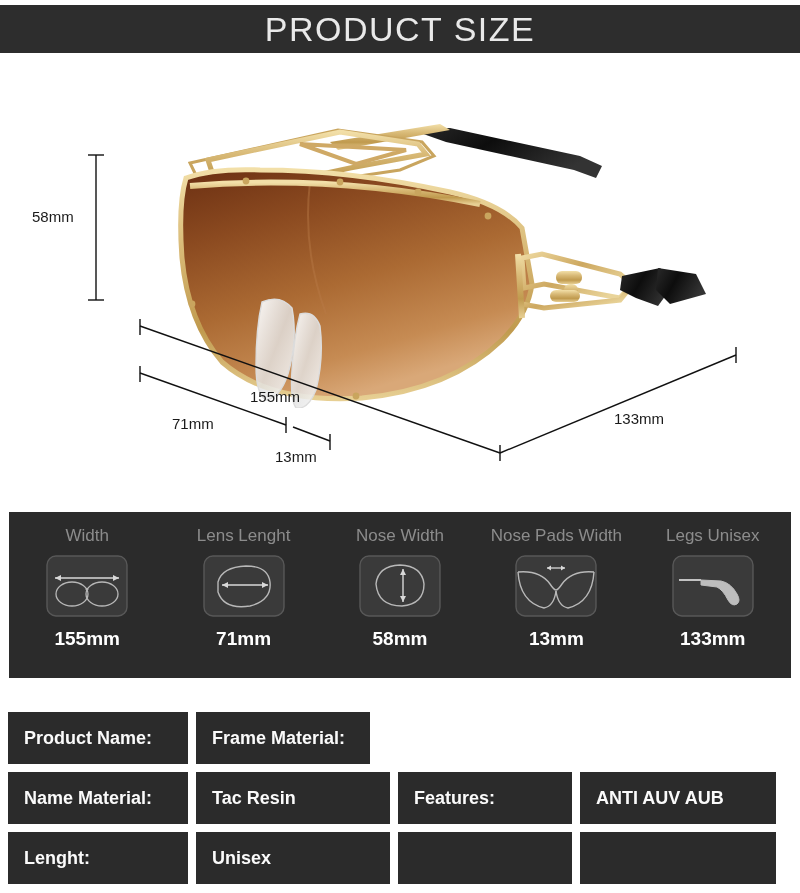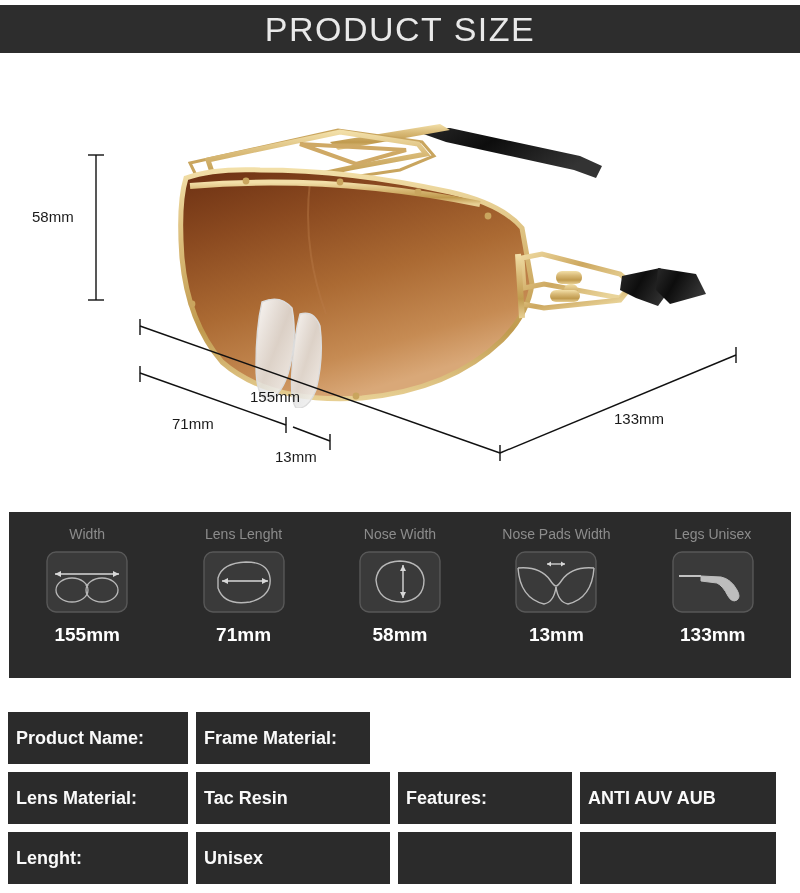--- a/index.html
+++ b/index.html
@@ -24,29 +24,29 @@
   #lbl-155{left:250px;top:335px;}
   #lbl-71{left:172px;top:362px;}
   #lbl-13{left:275px;top:395px;}
   #lbl-133{left:614px;top:357px;}
 
   
   .measure-panel{position:absolute;left:9px;top:512px;width:782px;height:166px;
     background:#2b2b2b;display:flex;align-items:flex-start;justify-content:space-around;
     padding-top:14px;box-sizing:border-box;}
   .measure-item{width:140px;display:flex;flex-direction:column;align-items:center;}
-  .measure-label{color:#8c8c8c;font-size:14px;margin-bottom:7px;white-space:nowrap;}
+  .measure-label{color:#8c8c8c;font-size:17px;margin-bottom:7px;white-space:nowrap;}
   .measure-icon{width:86px;height:66px;display:flex;align-items:center;justify-content:center;}
   .measure-value{color:#ffffff;font-size:19px;font-weight:bold;margin-top:9px;}
 
   
   .spec-table{position:absolute;left:8px;top:712px;width:784px;}
   .spec-row{display:flex;margin-bottom:8px;}
   .spec-cell{background:#2b2b2b;height:52px;display:flex;align-items:center;
-    padding-left:8px;box-sizing:border-box;margin-right:8px;text-align:center;}
+    padding-left:16px;box-sizing:border-box;margin-right:8px;text-align:center;}
   .spec-cell:last-child{margin-right:0;}
   .c-key1{width:180px;} .c-val1{width:194px;}
   .c-key2{width:174px;} .c-val2{width:196px;}
   .spec-text{color:#fafafa;font-size:18px;font-weight:bold;white-space:nowrap;}
 </style>
 </head>
 <body>
 
 <div class="header-bar">
   <div class="header-title">PRODUCT SIZE</div>
@@ -243,21 +243,21 @@
     <div class="spec-cell c-key1">
       <span class="spec-text">Product Name:</span>
       </div>
     <div class="spec-cell c-key2">
       <span class="spec-text">Frame Material:</span>
       </div>
   </div>
 
   <div class="spec-row">
     <div class="spec-cell c-key1">
-      <span class="spec-text">Lens Material:</span>
+      <span class="spec-text">Name Material:</span>
       </div>
     <div class="spec-cell c-val1">
       <span class="spec-text">Tac Resin</span>
       </div>
     <div class="spec-cell c-key2">
       <span class="spec-text">Features:</span>
       </div>
     <div class="spec-cell c-val2">
       <span class="spec-text">ANTI AUV AUB</span>
       </div>

